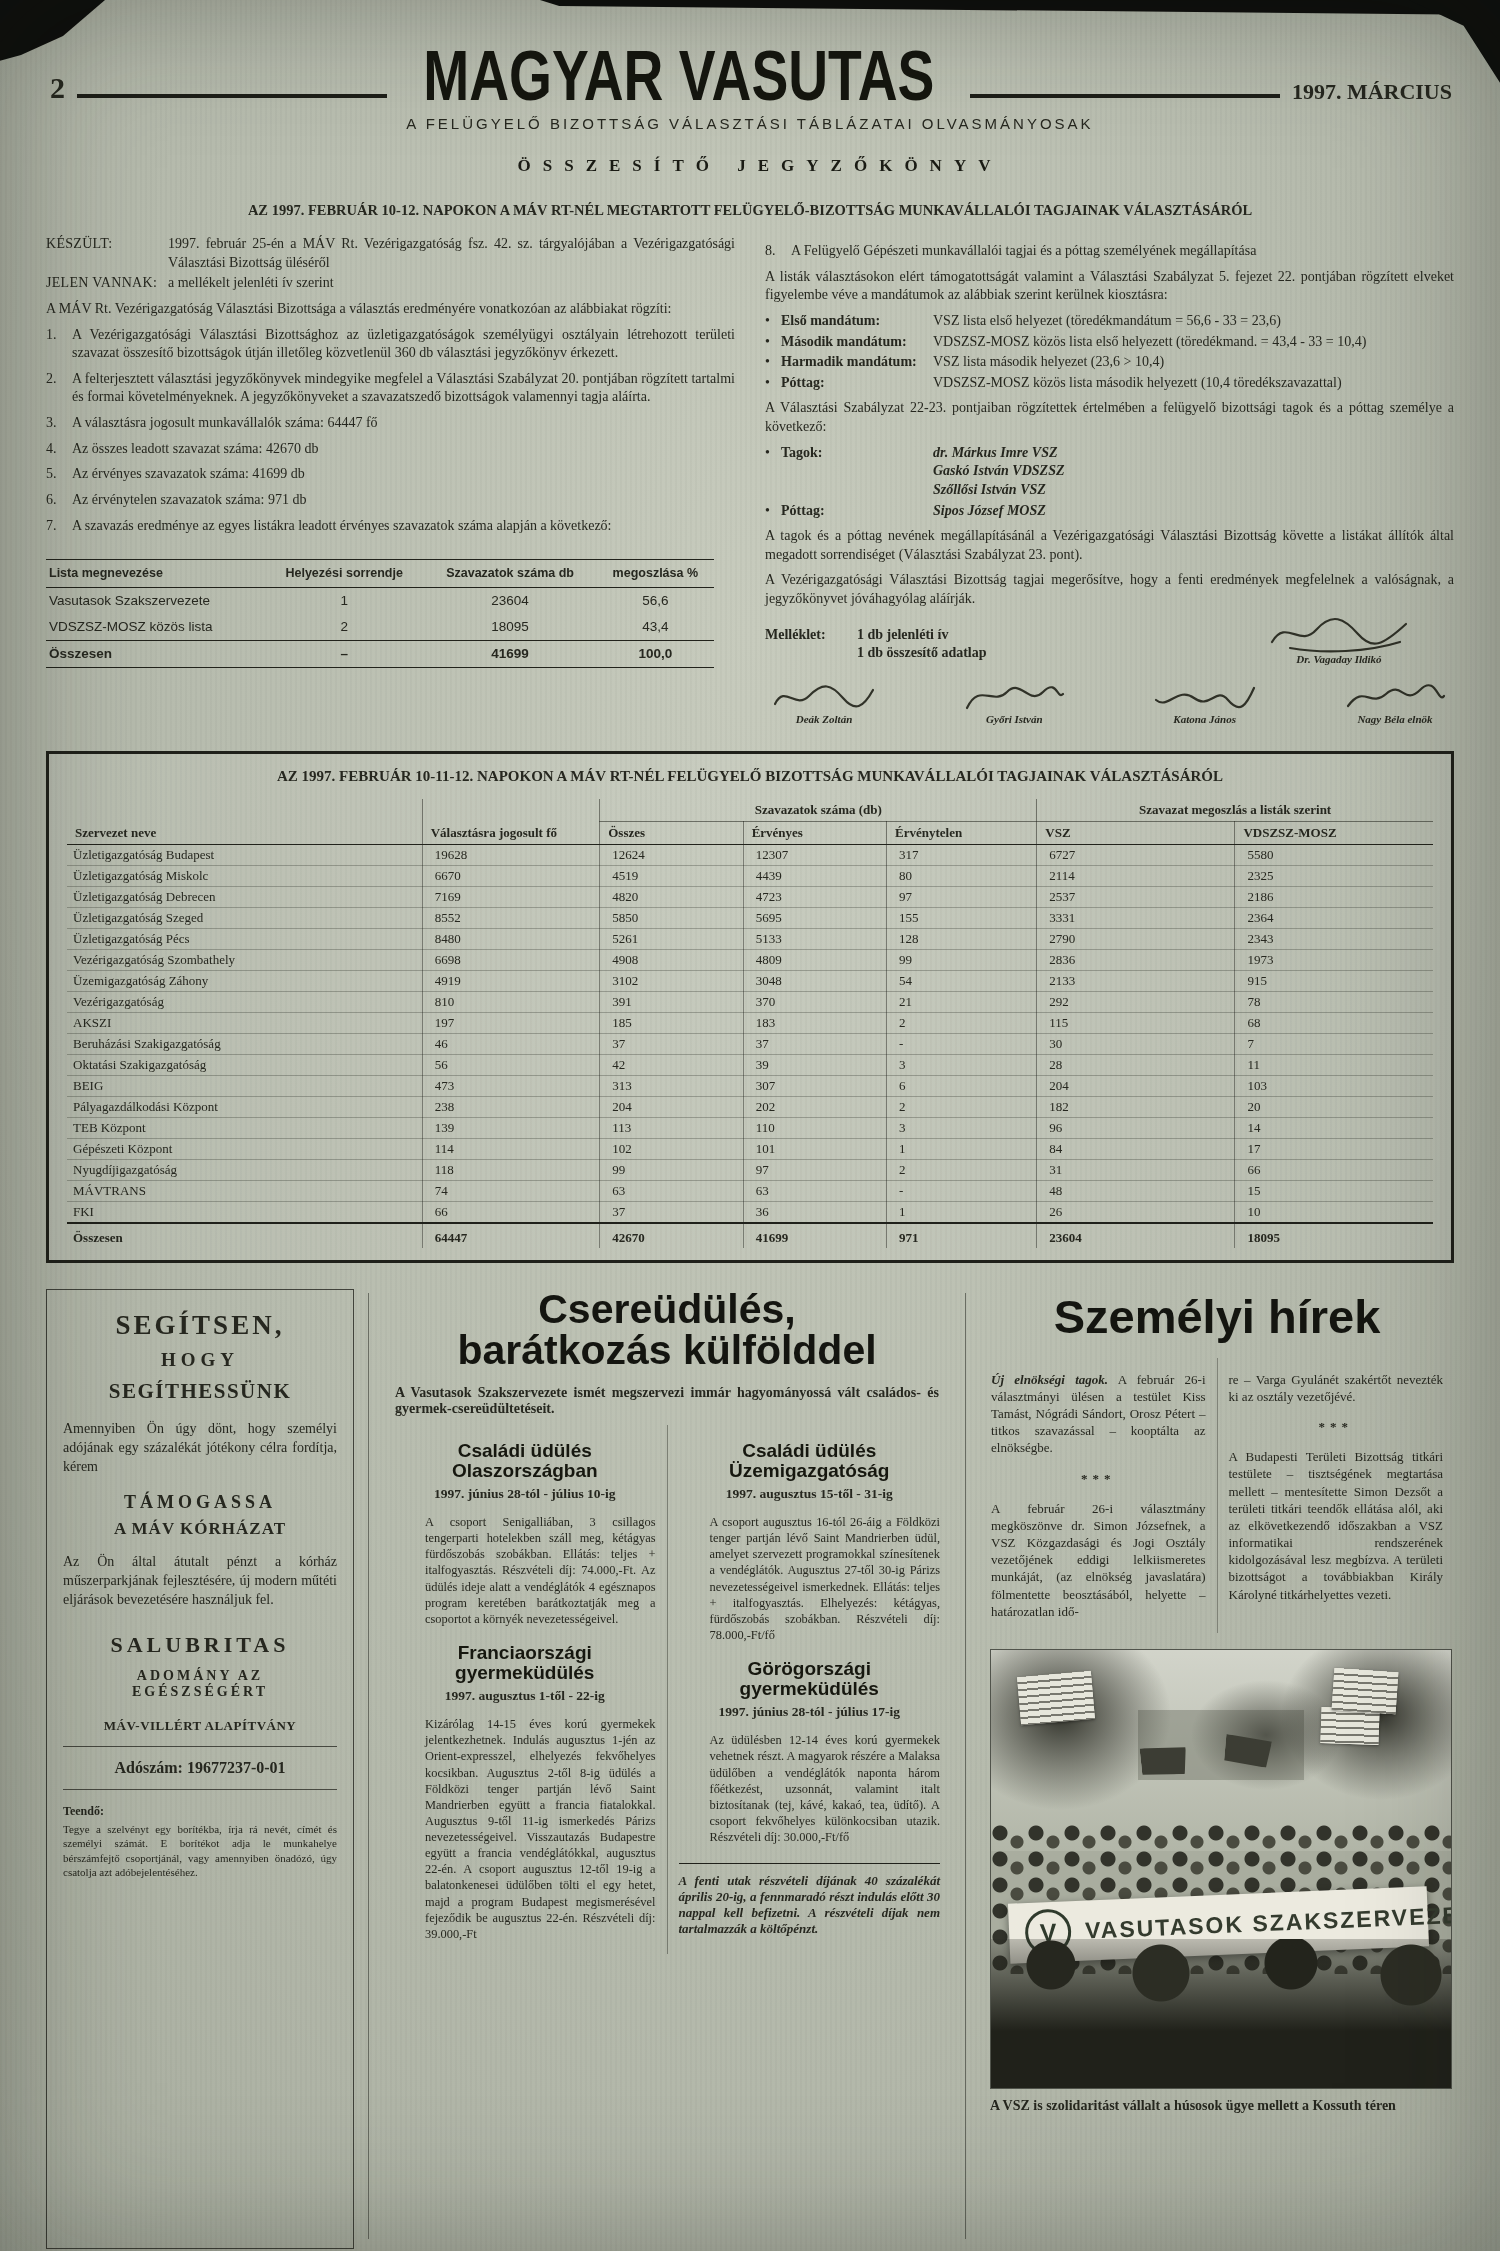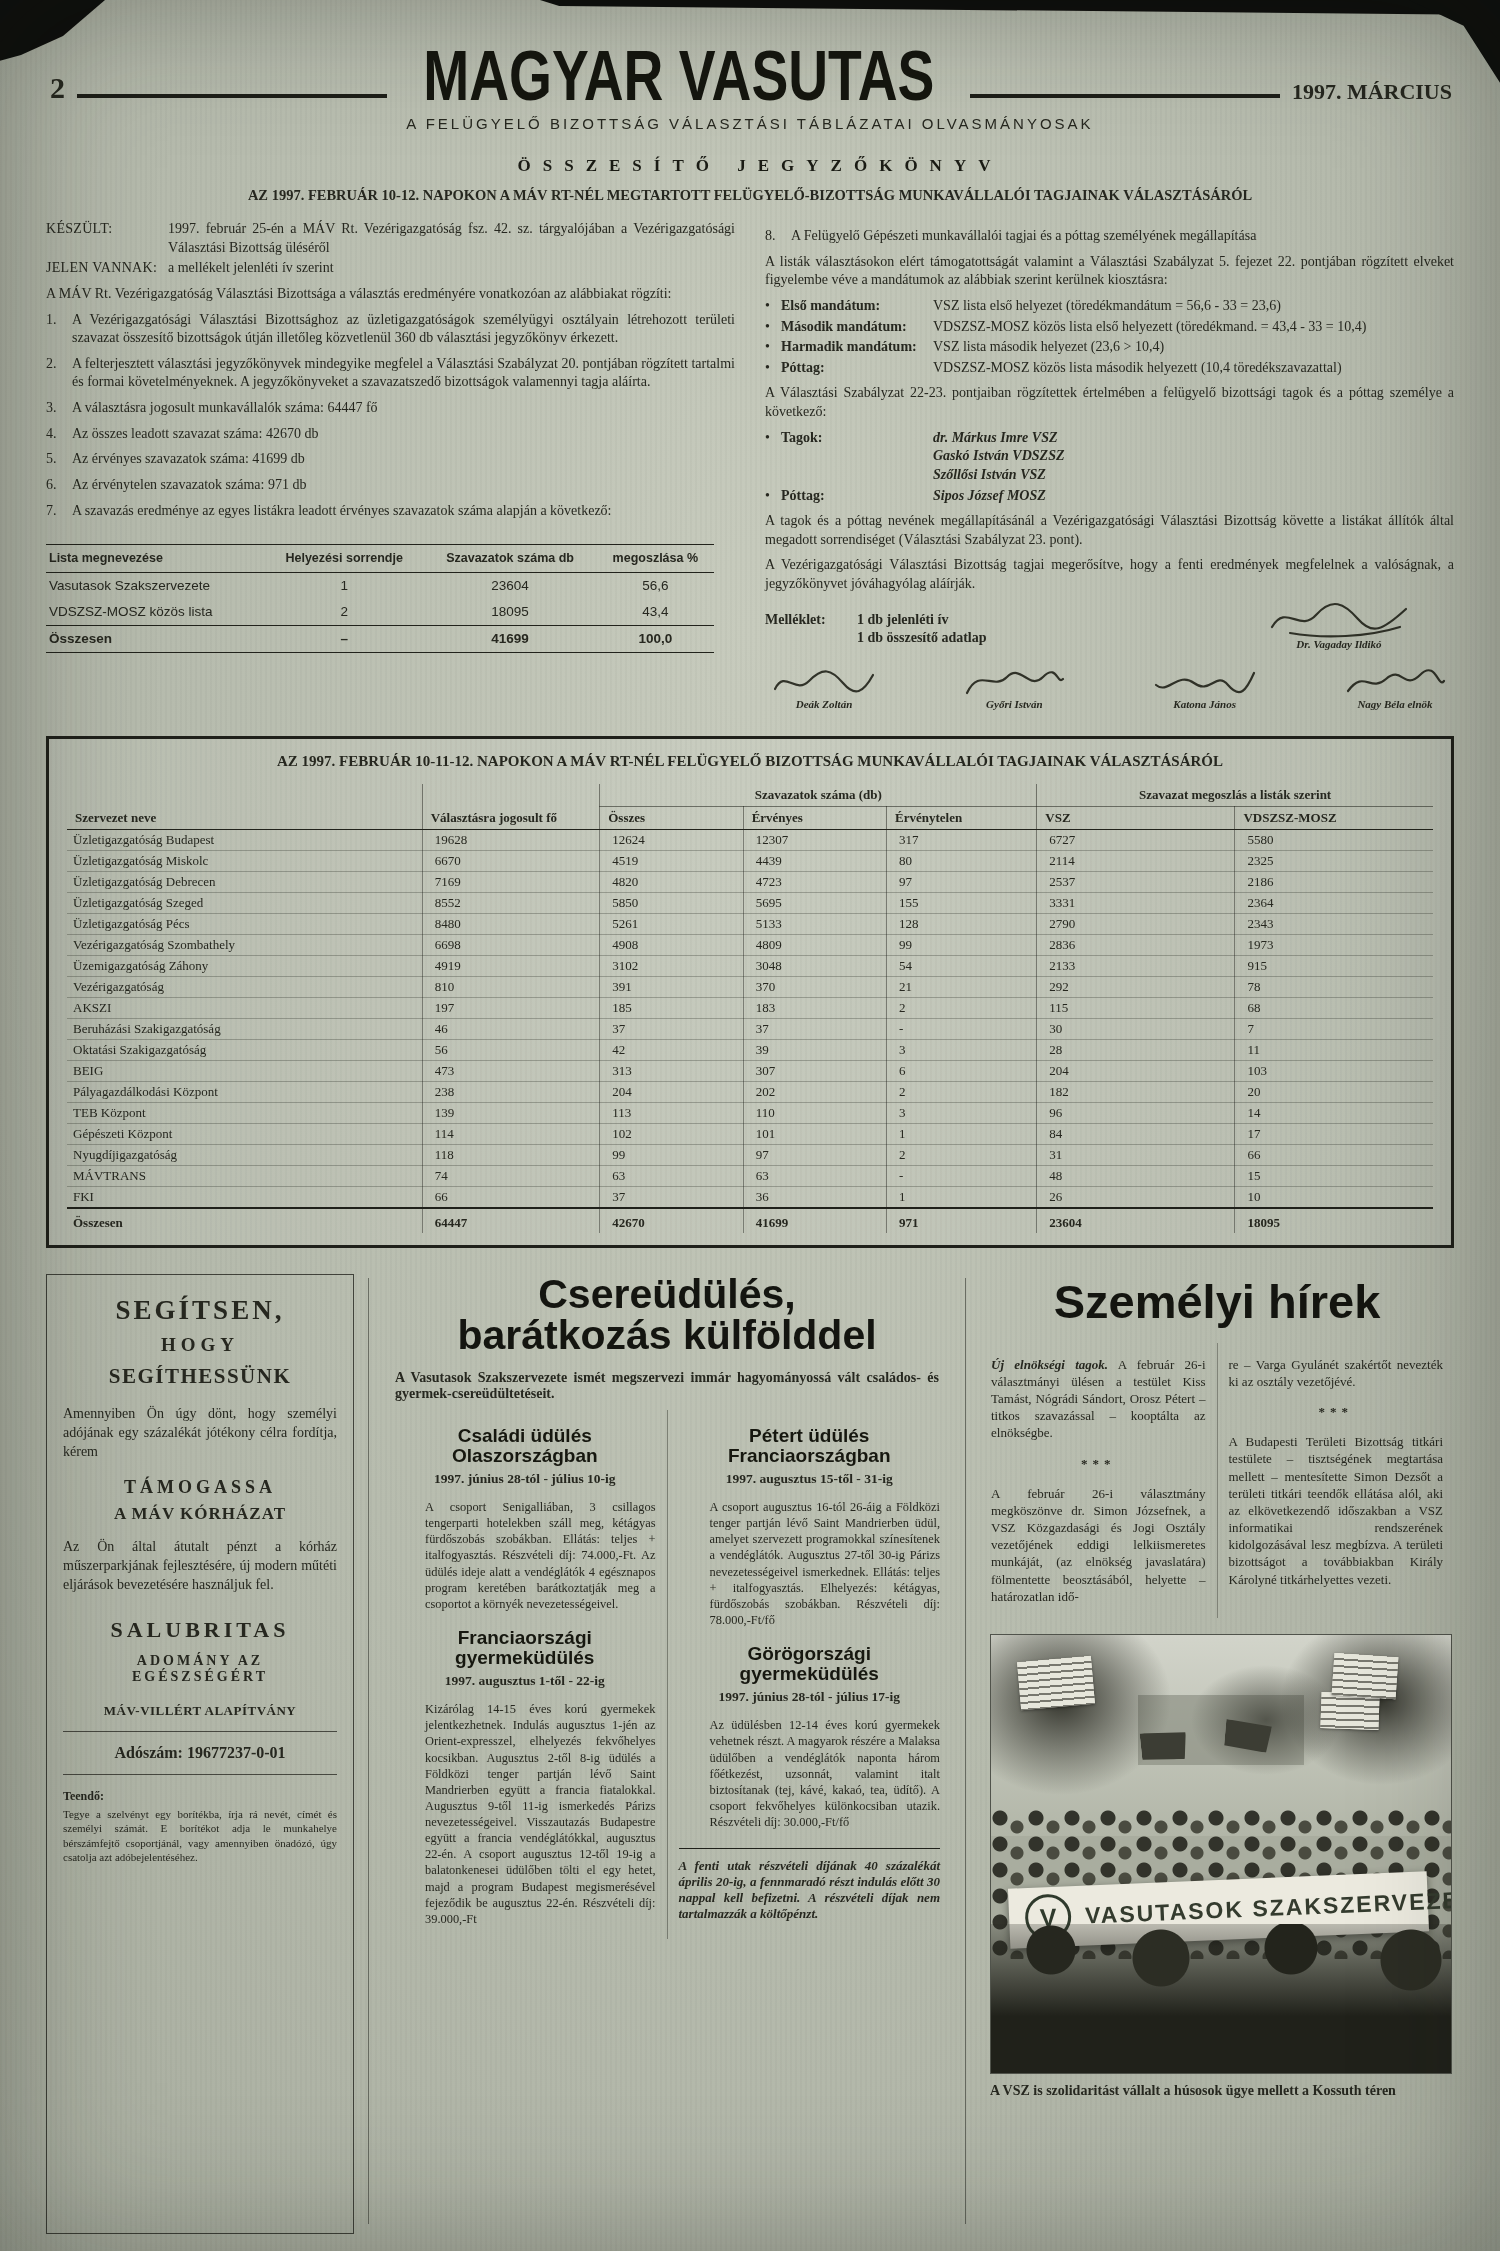--- a/index.html
+++ b/index.html
@@ -25,21 +25,21 @@
   .hdr{display:flex;align-items:flex-end;padding:56px 46px 0;gap:0;}
   .page-num{font-size:30px;font-weight:bold;line-height:1;padding:0 12px 2px 4px;}
   .hrule{flex:1;border-bottom:4px solid #1d1e18;margin-bottom:7px;}
   .masthead{margin:0 14px;font-weight:900;font-size:60px;line-height:.82;letter-spacing:0;
     transform:scaleY(1.18) scaleX(.92);transform-origin:50% 100%;color:#15160f;}
   .issue-date{font-size:22px;font-weight:600;line-height:1;padding:0 2px 2px 12px;}
 
   
   .headline{margin:30px 40px 8px;text-align:center;font-weight:800;font-size:48px;letter-spacing:-.5px;color:#141510;line-height:1.02;}
   .subhead{text-align:center;font-size:15px;letter-spacing:3px;margin:10px 0 24px;font-weight:500;}
-  .doc-title{text-align:center;font-weight:bold;font-size:17px;letter-spacing:12px;margin-bottom:11px;color:#1a1b14;padding-left:20px;}
+  .doc-title{text-align:center;font-weight:bold;font-size:17px;letter-spacing:12px;margin-bottom:26px;color:#1a1b14;padding-left:20px;}
   .doc-subtitle{text-align:center;font-weight:bold;font-size:14.5px;margin-bottom:16px;}
 
   
   .protocol{display:flex;gap:30px;padding:0 46px;font-size:14px;line-height:1.33;}
   .p-col{flex:1;min-width:0;}
   .kv{display:flex;margin-bottom:2px;}
   .kv-label{flex:none;width:122px;letter-spacing:.3px;}
   .kv-text{flex:1;text-align:justify;}
   .para{margin:7px 0;text-align:justify;}
   .num-item{display:flex;margin:7px 0;}
@@ -593,21 +593,21 @@
       <div class="ex-cols">
         <div class="ex-col">
           <div class="ex-sec-title sans">Családi üdülés Olaszországban</div>
           <div class="ex-date">1997. június 28-tól - július 10-ig</div>
           <p class="ex-body">A csoport Senigalliában, 3 csillagos tengerparti hotelekben száll meg, kétágyas fürdőszobás szobákban. Ellátás: teljes + italfogyasztás. Részvételi díj: 74.000,-Ft. Az üdülés ideje alatt a vendéglátók 4 egésznapos program keretében barátkoztatják meg a csoportot a környék nevezetességeivel.</p>
           <div class="ex-sec-title sans">Franciaországi gyermeküdülés</div>
           <div class="ex-date">1997. augusztus 1-től - 22-ig</div>
           <p class="ex-body">Kizárólag 14-15 éves korú gyermekek jelentkezhetnek. Indulás augusztus 1-jén az Orient-expresszel, elhelyezés fekvőhelyes kocsikban. Augusztus 2-től 8-ig üdülés a Földközi tenger partján lévő Saint Mandrierben együtt a francia fiatalokkal. Augusztus 9-től 11-ig ismerkedés Párizs nevezetességeivel. Visszautazás Budapestre együtt a francia vendéglátókkal, augusztus 22-én. A csoport augusztus 12-től 19-ig a balatonkenesei üdülőben tölti el egy hetet, majd a program Budapest megismerésével fejeződik be augusztus 22-én. Részvételi díj: 39.000,-Ft</p>
         </div>
         <div class="ex-col">
-          <div class="ex-sec-title sans">Pétert üdülés Franciaországban</div>
+          <div class="ex-sec-title sans">Családi üdülés Üzemigazgatóság</div>
           <div class="ex-date">1997. augusztus 15-től - 31-ig</div>
           <p class="ex-body">A csoport augusztus 16-tól 26-áig a Földközi tenger partján lévő Saint Mandrierben üdül, amelyet szervezett programokkal színesítenek a vendéglátók. Augusztus 27-től 30-ig Párizs nevezetességeivel ismerkednek. Ellátás: teljes + italfogyasztás. Elhelyezés: kétágyas, fürdőszobás szobákban. Részvételi díj: 78.000,-Ft/fő</p>
           <div class="ex-sec-title sans">Görögországi gyermeküdülés</div>
           <div class="ex-date">1997. június 28-tól - július 17-ig</div>
           <p class="ex-body">Az üdülésben 12-14 éves korú gyermekek vehetnek részt. A magyarok részére a Malaksa üdülőben a vendéglátók naponta három főétkezést, uzsonnát, valamint italt biztosítanak (tej, kávé, kakaó, tea, üdítő). A csoport fekvőhelyes különkocsiban utazik. Részvételi díj: 30.000,-Ft/fő</p>
           <p class="ex-note">A fenti utak részvételi díjának 40 százalékát április 20-ig, a fennmaradó részt indulás előtt 30 nappal kell befizetni. A részvételi díjak nem tartalmazzák a költőpénzt.</p>
         </div>
       </div>
     </div>
 

